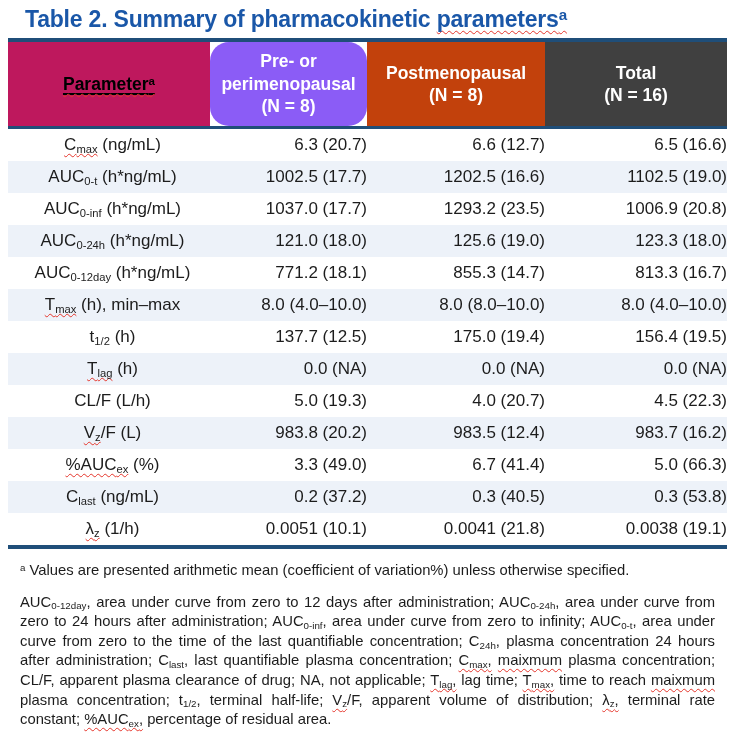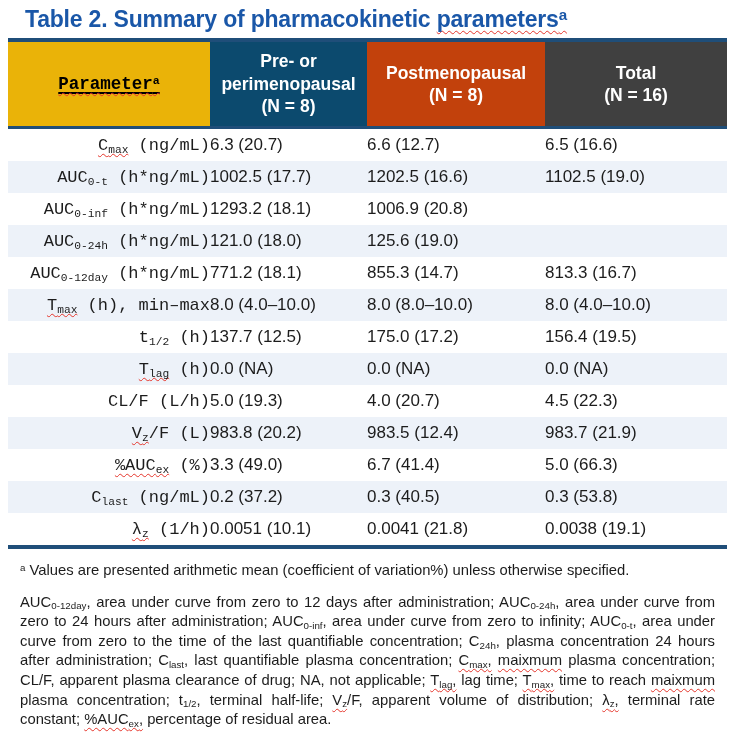--- a/index.html
+++ b/index.html
@@ -23,32 +23,32 @@
   .thead{
     display:grid;grid-template-columns:202px 157px 178px 182px;
     height:84px;
     border-bottom:3px solid var(--border-navy,#1f4e79);
     background:#fff;
   }
   .th{
     display:flex;align-items:center;justify-content:center;
     text-align:center;font-weight:bold;font-size:17.5px;line-height:1.28;
   }
-  .th.param{color:#000;background:#eab308;font-family:Liberation Mono, monospace;}
+  .th.param{color:#000;background:#be185d;}
   .th.group{color:#fff;}
   .tbody{display:block;}
   .tr{
     display:grid;grid-template-columns:202px 157px 178px 182px;
     height:32px;align-items:center;
     font-size:17px;background:#fff;
   }
   .tr:nth-child(even){background:var(--row-alt,#edf2f9);}
   .td{white-space:nowrap;}
-  .td.label{text-align:right;padding-left:7px;font-family:Liberation Mono, monospace;}
-  .td.val{text-align:left;}
+  .td.label{text-align:center;padding-left:7px;}
+  .td.val{text-align:right;}
   sub{font-size:66%;line-height:0;vertical-align:baseline;position:relative;top:0.28em;}
   sup{font-size:66%;line-height:0;vertical-align:baseline;position:relative;top:-0.45em;}
   .sq{
     text-decoration-line:underline;text-decoration-style:wavy;
     text-decoration-color:var(--squiggle-red,#e5352b);
     text-decoration-thickness:1px;text-underline-offset:3px;
     text-decoration-skip-ink:none;
   }
   .ul{
     text-decoration-line:underline;text-decoration-style:solid;
@@ -64,69 +64,71 @@
 
 <div class="page">
 
   <h1 class="title">Table 2. Summary of pharmacokinetic <span class="sq">parameters<sup>a</sup></span></h1>
 
   <div class="pk-table">
     <div class="thead">
       <div class="th param">
           <span class="ul"><span class="sq">Parameter<sup>a</sup></span></span>
         </div>
-      <div class="th group" style="background: #0c4a6e;">Pre- or<br>perimenopausal<br>(N = 8)</div>
+      <div class="th group" style="background: #8b5cf6; border-radius: 19px;">Pre- or<br>perimenopausal<br>(N = 8)</div>
       <div class="th group" style="background: #c2410c;">Postmenopausal<br>(N = 8)</div>
       <div class="th group" style="background: #404040;">Total<br>(N = 16)</div>
     </div>
     <div class="tbody" id="tbody">
     <div class="tr">
       <div class="td label"><span class="sq">C<sub>max</sub></span> (ng/mL)</div>
       <div class="td val">6.3 (20.7)</div>
       <div class="td val">6.6 (12.7)</div>
       <div class="td val">6.5 (16.6)</div>
     </div>
 
     <div class="tr">
       <div class="td label">AUC<sub>0-t</sub> (h*ng/mL)</div>
       <div class="td val">1002.5 (17.7)</div>
       <div class="td val">1202.5 (16.6)</div>
       <div class="td val">1102.5 (19.0)</div>
     </div>
 
     <div class="tr">
       <div class="td label">AUC<sub>0-inf</sub> (h*ng/mL)</div>
-      <div class="td val">1293.2 (18.1)</div>
+      <div class="td val">1037.0 (17.7)</div>
+      <div class="td val">1293.2 (23.5)</div>
       <div class="td val">1006.9 (20.8)</div>
     </div>
 
     <div class="tr">
       <div class="td label">AUC<sub>0-24h</sub> (h*ng/mL)</div>
       <div class="td val">121.0 (18.0)</div>
       <div class="td val">125.6 (19.0)</div>
+      <div class="td val">123.3 (18.0)</div>
     </div>
 
     <div class="tr">
       <div class="td label">AUC<sub>0-12day</sub> (h*ng/mL)</div>
       <div class="td val">771.2 (18.1)</div>
       <div class="td val">855.3 (14.7)</div>
       <div class="td val">813.3 (16.7)</div>
     </div>
 
     <div class="tr">
       <div class="td label"><span class="sq">T<sub>max</sub></span> (h), min–max</div>
       <div class="td val">8.0 (4.0–10.0)</div>
       <div class="td val">8.0 (8.0–10.0)</div>
       <div class="td val">8.0 (4.0–10.0)</div>
     </div>
 
     <div class="tr">
       <div class="td label">t<sub>1/2</sub> (h)</div>
       <div class="td val">137.7 (12.5)</div>
-      <div class="td val">175.0 (17.2)</div>
+      <div class="td val">175.0 (19.4)</div>
       <div class="td val">156.4 (19.5)</div>
     </div>
 
     <div class="tr">
       <div class="td label"><span class="sq">T<sub>lag</sub></span> (h)</div>
       <div class="td val">0.0 (NA)</div>
       <div class="td val">0.0 (NA)</div>
       <div class="td val">0.0 (NA)</div>
     </div>
 
@@ -134,21 +136,21 @@
       <div class="td label">CL/F (L/h)</div>
       <div class="td val">5.0 (19.3)</div>
       <div class="td val">4.0 (20.7)</div>
       <div class="td val">4.5 (22.3)</div>
     </div>
 
     <div class="tr">
       <div class="td label"><span class="sq">V<sub>z</sub></span>/F (L)</div>
       <div class="td val">983.8 (20.2)</div>
       <div class="td val">983.5 (12.4)</div>
-      <div class="td val">983.7 (21.9)</div>
+      <div class="td val">983.7 (16.2)</div>
     </div>
 
     <div class="tr">
       <div class="td label"><span class="sq">%AUC<sub>ex</sub></span> (%)</div>
       <div class="td val">3.3 (49.0)</div>
       <div class="td val">6.7 (41.4)</div>
       <div class="td val">5.0 (66.3)</div>
     </div>
 
     <div class="tr">

